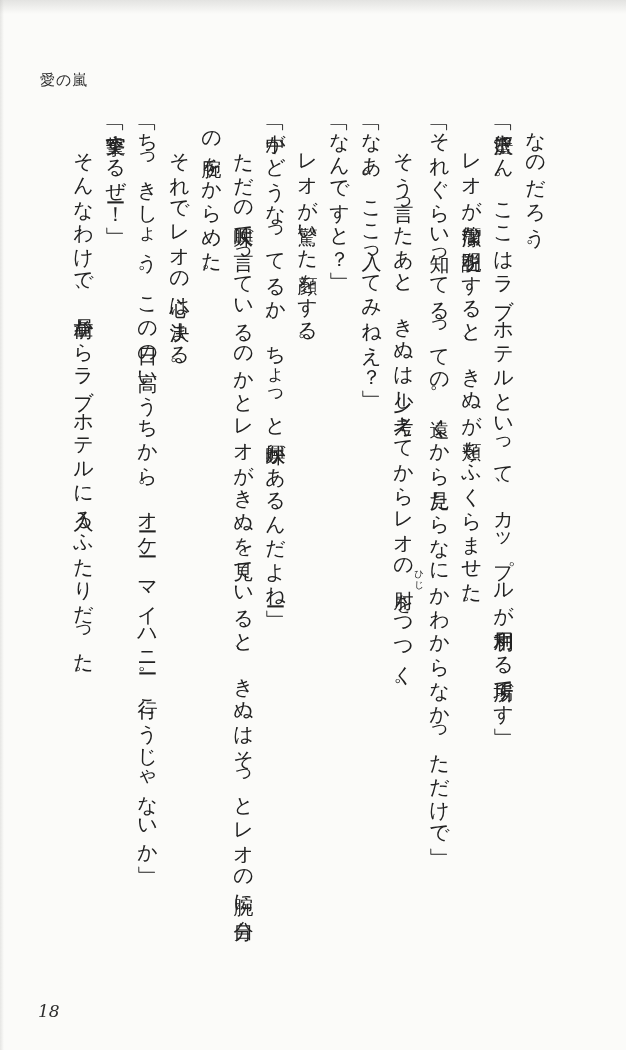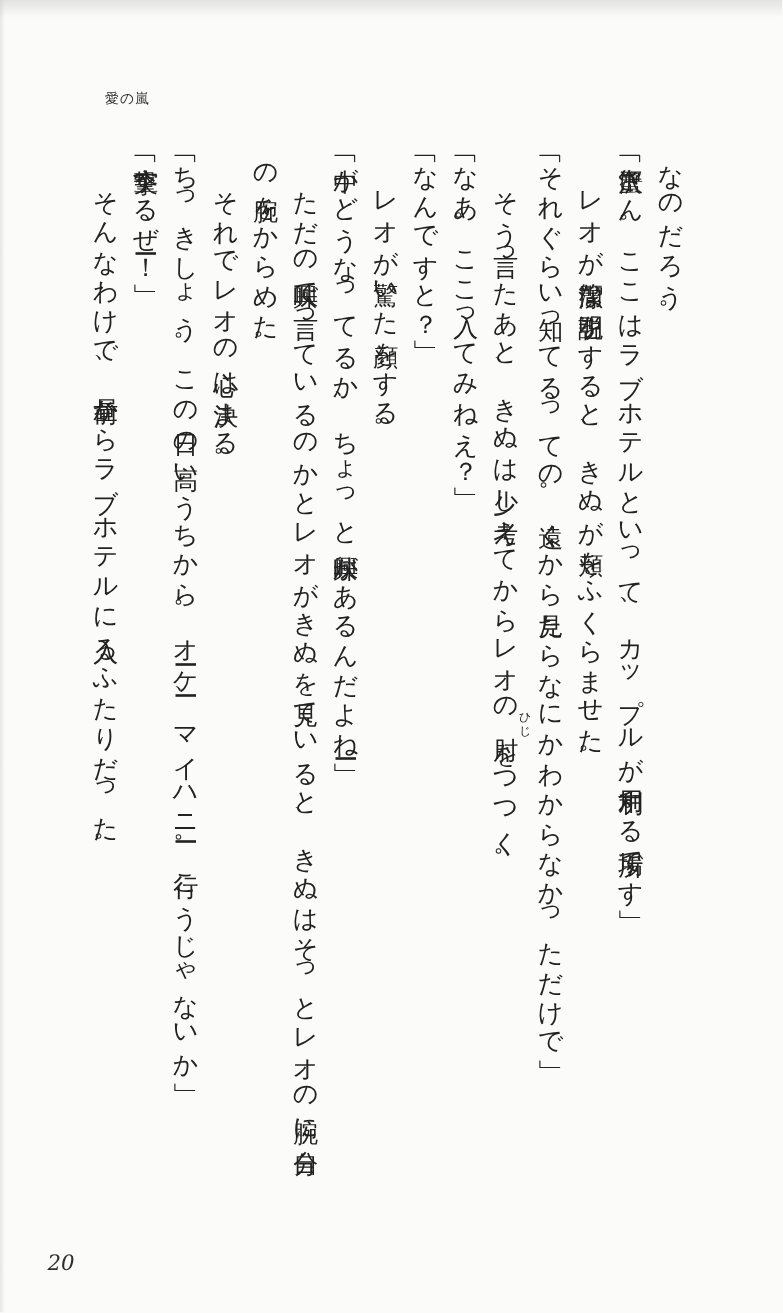--- a/index.html
+++ b/index.html
@@ -39,24 +39,23 @@
     position: absolute;
     top: 0; left: 0; bottom: 0;
     width: 4px;
     background: linear-gradient(to right, rgba(190,190,188,0.35), rgba(251,251,249,0));
     pointer-events: none;
   }
   .running-header {
     position: absolute;
     left: 40px;
     top: 71px;
-    font-size: 11px;
+    font-size: 15px;
     letter-spacing: 1px;
     color: #2e2e2e;
-    margin-left: 44px;
   }
   .text-block {
     position: absolute;
     top: 118px;
     right: 74px;
     height: 852px;
     writing-mode: vertical-rl;
     text-orientation: mixed;
     font-size: 20px;
     letter-spacing: 1px;
@@ -105,14 +104,14 @@
       <p>　レオが驚いた顔をする。</p>
       <p>「中がどうなってるか、ちょっと興味があるんだよねー」</p>
       <p>　ただの興味で言っているのかとレオがきぬを見ていると、きぬはそっとレオの腕に自分</p>
       <p>の腕をからめた。</p>
       <p>　それでレオの心は決まる。</p>
       <p>「ちっきしょう。この日の高いうちから。オーケー、マイハニー。行こうじゃないか」</p>
       <p>「突撃するぜー！」</p>
       <p>　そんなわけで、昼前からラブホテルに入るふたりだった。</p>
     </div>
 
-  <div class="page-number">20</div>
+  <div class="page-number">18</div>
 </div>
 
 </body></html>

